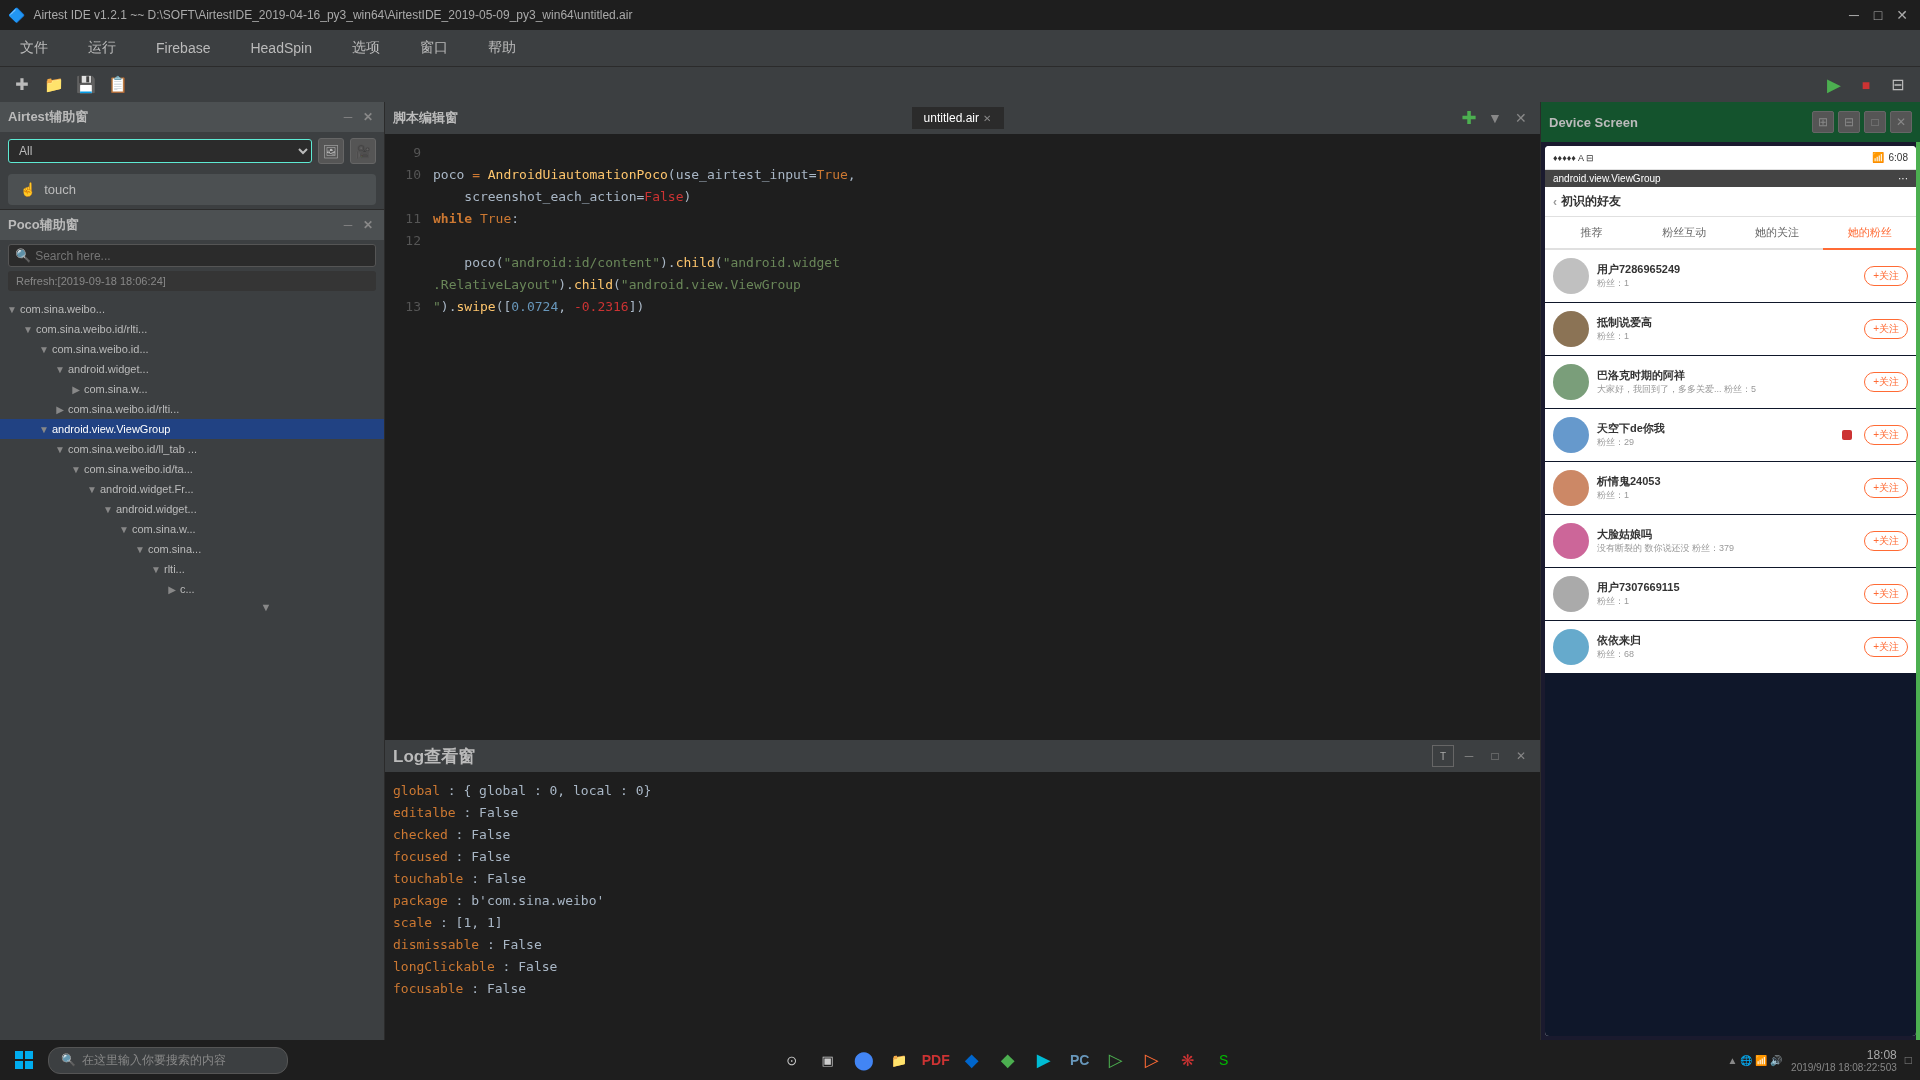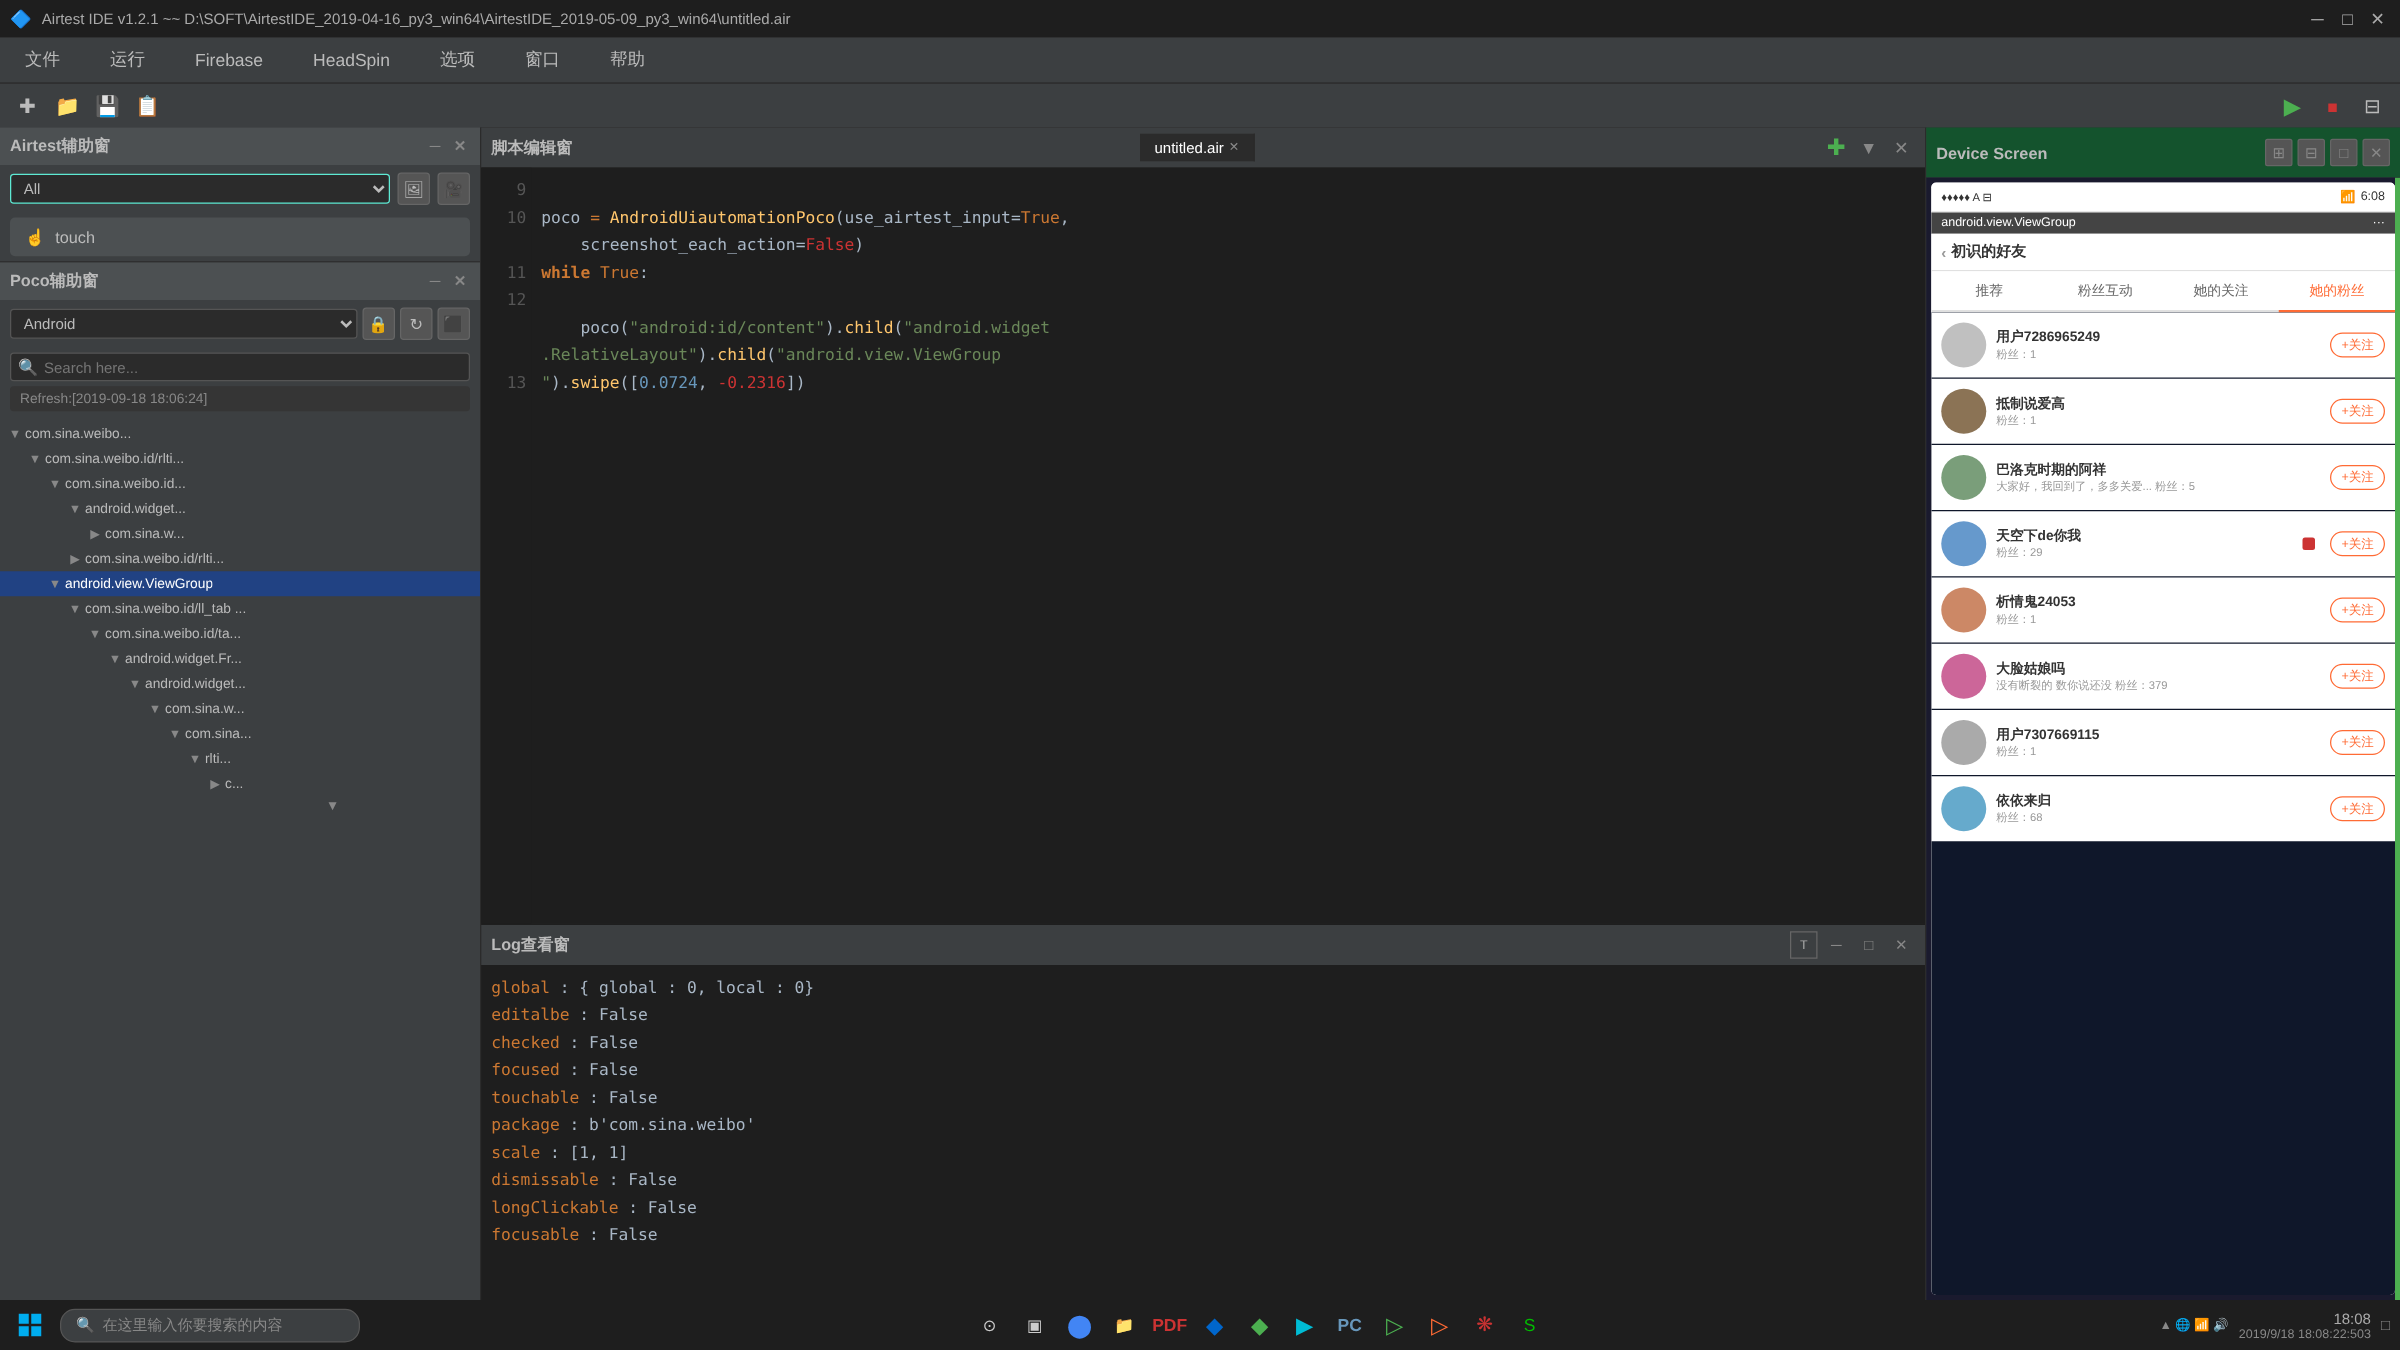--- a/index.html
+++ b/index.html
@@ -299,21 +299,21 @@
       background: #1e1e1e;
     }
     .log-header {
       background: #3c3f41;
       display: flex;
       align-items: center;
       justify-content: space-between;
       padding: 0 8px;
       height: 32px;
     }
-    .log-title { color: #bbb; font-size: 13px; font-weight: bold; }
+    .log-title { color: #bbb; font-size: 17px; font-weight: bold; }
     .log-controls { display: flex; gap: 4px; align-items: center; }
     .log-btn {
       width: 22px; height: 22px;
       display: flex; align-items: center; justify-content: center;
       color: #888; cursor: pointer; font-size: 12px;
     }
 
     .log-content {
       flex: 1;
       overflow-y: auto;
@@ -552,28 +552,20 @@
       </div>
     </div>
 
     <div class="poco-panel">
       <div class="panel-header">
         <span>Poco辅助窗</span>
         <div class="panel-header-controls">
           <div class="panel-header-btn">─</div>
           <div class="panel-header-btn">✕</div>
         </div>
-      </div>
-      <div class="poco-controls">
-        <select class="poco-dropdown">
-          <option>Android</option>
-        </select>
-        <div class="icon-btn">🔒</div>
-        <div class="icon-btn">↻</div>
-        <div class="icon-btn">⬛</div>
       </div>
       <div class="search-box">
         <span style="color:#666;">🔍</span>
         <input class="search-input" type="text" placeholder="Search here..." style="">
       </div>
       <div class="refresh-label">Refresh:[2019-09-18 18:06:24]</div>
 
       <div class="tree-view">
 
         <div class="tree-item" style="padding-left: 4px;">

